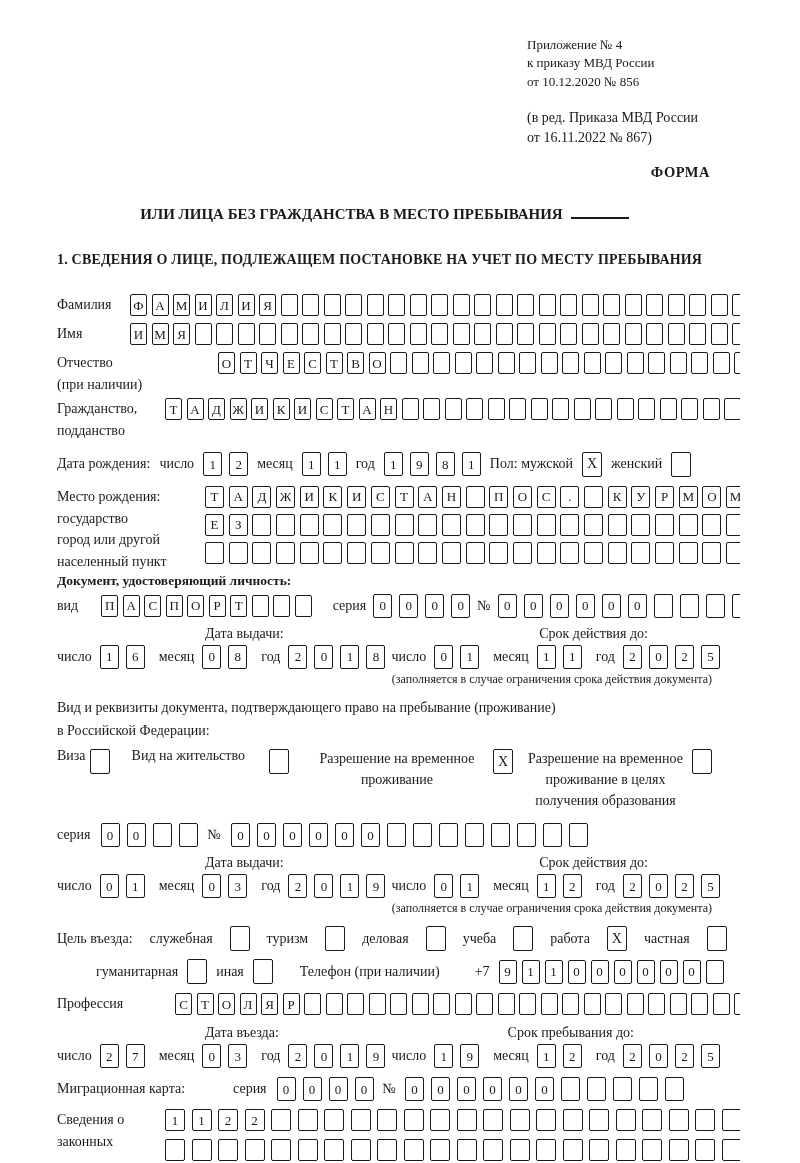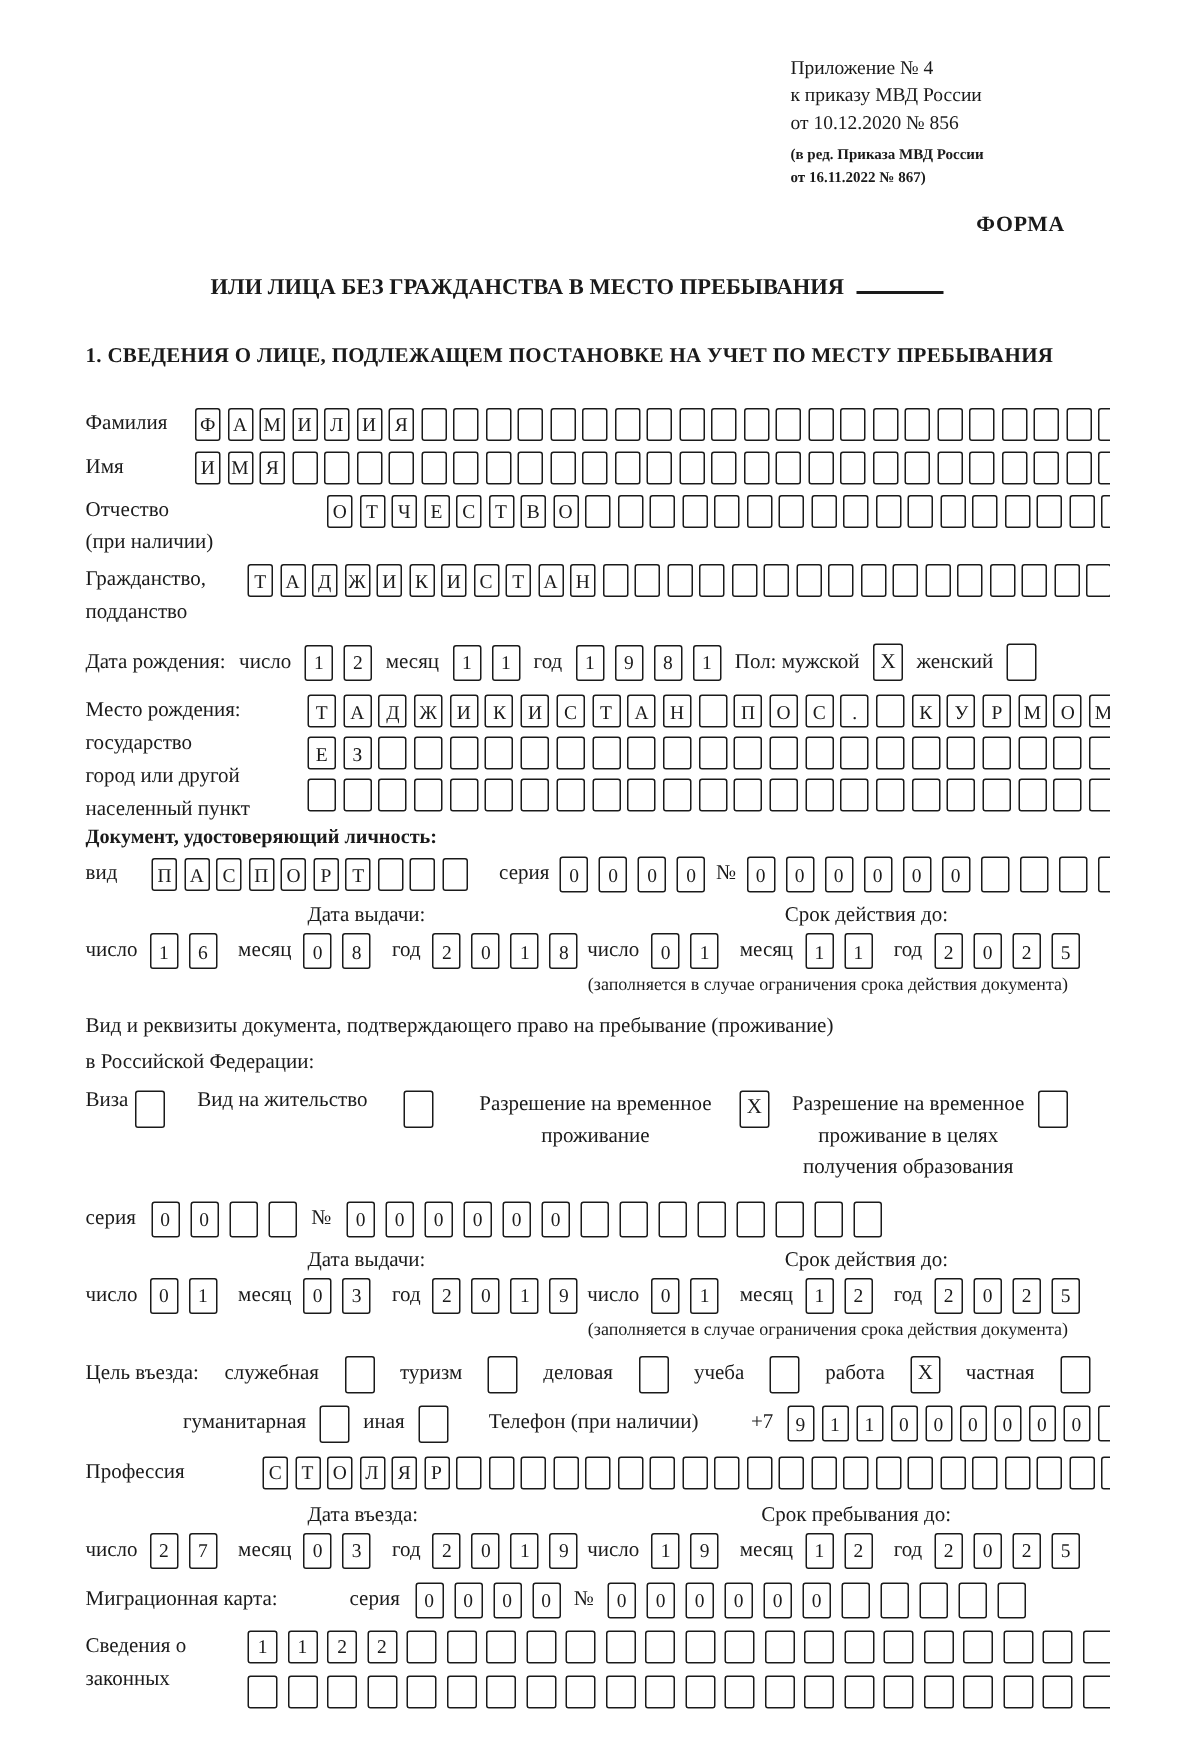--- a/index.html
+++ b/index.html
@@ -3,21 +3,21 @@
 <meta charset="utf-8">
 <style>
   html,body{margin:0;padding:0;background:#fff;}
   .page{
     position:relative;width:740px;height:1163px;box-sizing:border-box;
     padding:36px 28px 10px 57px;overflow:hidden;background:#fff;color:#1a1a1a;
     font-family:"Liberation Serif","DejaVu Serif",serif;font-size:14px;
   }
   
   .hdr{margin-left:auto;width:185px;font-size:13px;line-height:1.42;}
-  .hdr .grp2{margin-top:6px;font-size:10px;font-weight:bold;}
+  .hdr .grp2{margin-top:17px;font-size:14px;}
   .forma{text-align:right;font-weight:bold;font-size:14.5px;margin:16px 2px 0 0;letter-spacing:.5px;}
   .title{text-align:center;font-weight:bold;font-size:15px;line-height:1.8;margin-top:20px;}
   .blankline{display:inline-block;width:58px;border-bottom:2px solid #1a1a1a;height:12px;margin-left:8px;}
   .sect{font-weight:bold;font-size:14px;margin-top:24px;letter-spacing:.2px;}
   
   .row{display:flex;align-items:center;margin-top:7px;}
   .row.top{align-items:flex-start;}
   .lbl{white-space:nowrap;}
   .lblcol div{line-height:1.55;}
   .w73{flex:0 0 73px;}
@@ -31,35 +31,35 @@
         font-size:13px;line-height:1;background:#fff;}
   .mp{gap:4.7px}.mp .cell{width:19px;}
   .rep{gap:6.5px}.rep .cell{width:20px;}
   .lg{gap:7px}.lg .cell{width:19px;height:24px;}
   .cb .cell{width:20px;height:25px;font-size:14px;}
   .ph{gap:5px}.ph .cell{width:18px;height:24px;}
   .cellrows > .cells{margin-bottom:6px;}
   
   .date-titles{display:flex;margin-top:8px;}
   .date-titles .dt1{margin-left:148px;}
-  .date-titles .dt2{margin-left:auto;margin-right:80px;}
+  .date-titles .dt2{margin-left:auto;margin-right:64px;}
   .daterow{display:flex;align-items:center;margin-top:3px;}
   .dgrp{display:flex;align-items:center;gap:8px;}
   .dgrp .cells{margin-right:6px;}
   .dgrp.right{margin-left:auto;margin-right:72px;}
   .note{font-size:12px;text-align:right;margin-top:3px;}
   
   .center-bold{text-align:left;font-weight:bold;font-size:13.5px;margin-top:4px;}
   .vidrow{display:flex;align-items:center;margin-top:5px;gap:7px;}
   .intro{margin-top:9px;line-height:1.7;}
   .optrow{display:flex;align-items:flex-start;margin-top:5px;}
   .optlabel{text-align:center;line-height:1.5;}
   .optrow .cells{margin-top:1px;}
   .purp{display:flex;align-items:center;margin-top:10px;gap:17px;flex-wrap:nowrap;}
-  .purp2{display:flex;align-items:center;margin-top:8px;gap:9px;margin-left:65px;}
+  .purp2{display:flex;align-items:center;margin-top:8px;gap:9px;margin-left:39px;}
   .mig{display:flex;align-items:center;margin-top:9px;}
 </style>
 </head>
 <body>
 
 <div class="page">
 
   <div class="hdr">
     <div>Приложение № 4</div>
     <div>к приказу МВД России</div>

